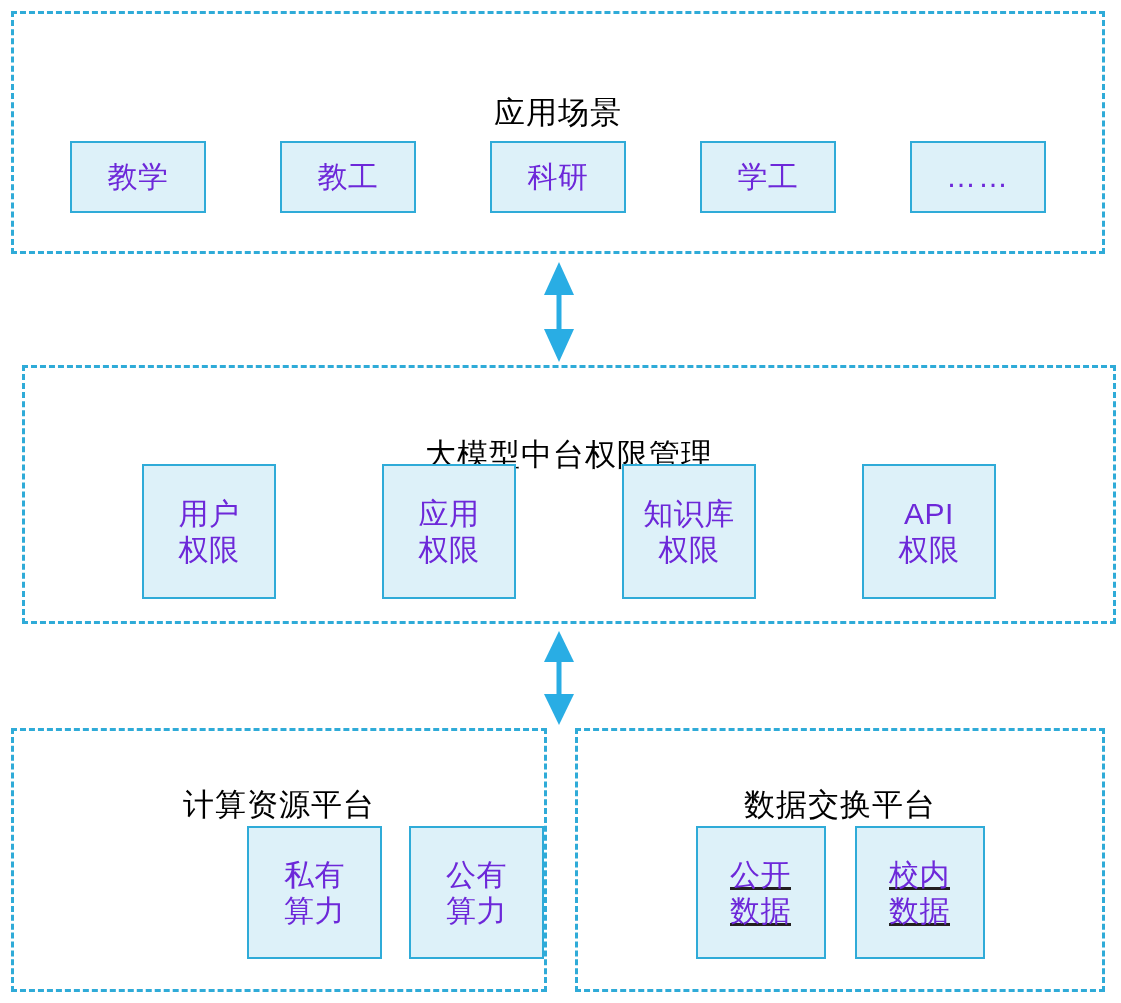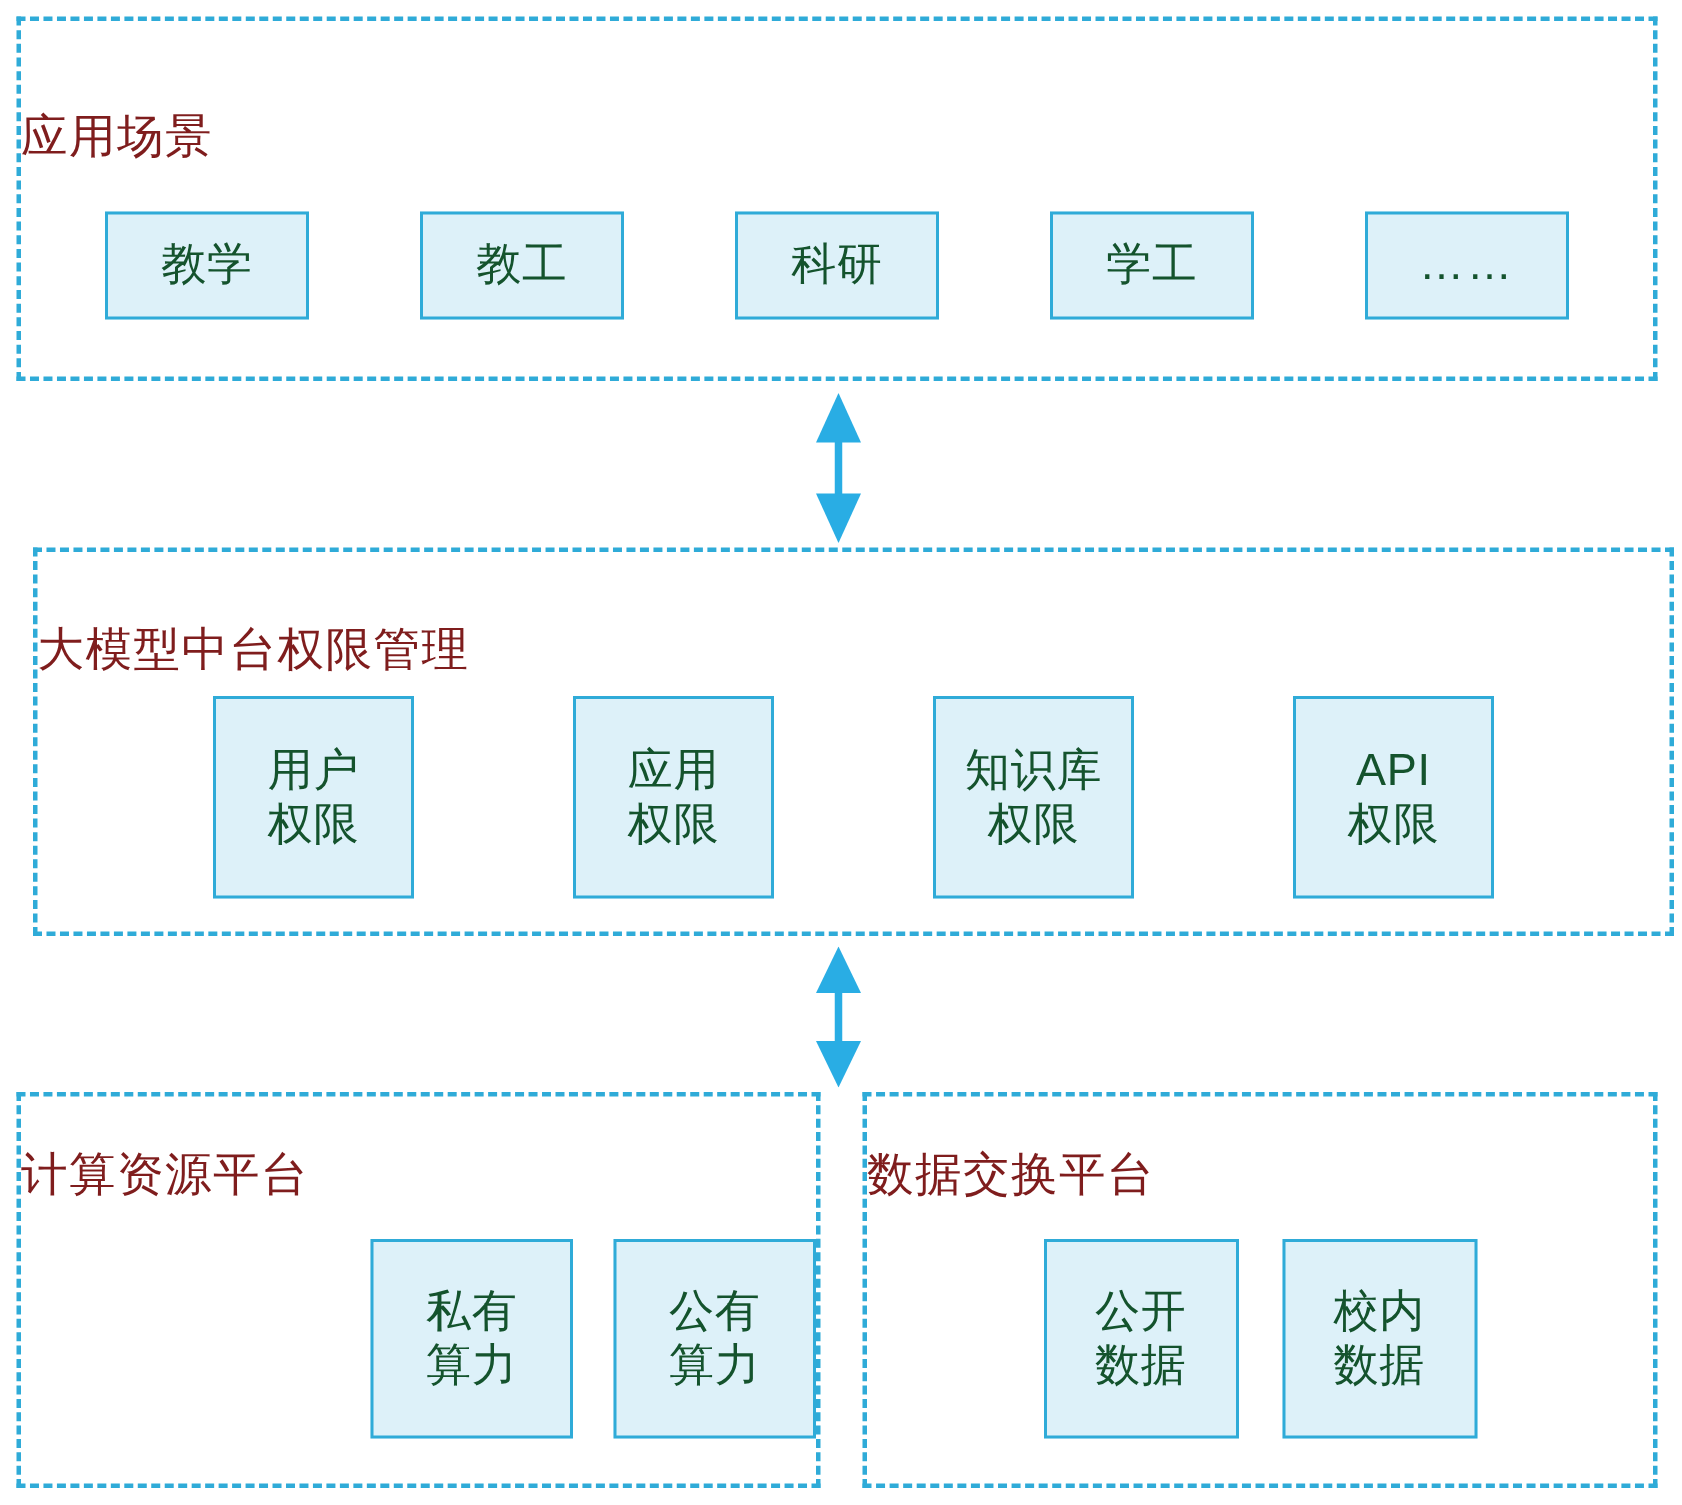--- a/index.html
+++ b/index.html
@@ -54,46 +54,48 @@
     top: 728px;
     width: 530px;
     height: 264px;
   }
 
   
   .section-title {
     position: absolute;
     left: 0;
     right: 0;
+    text-align: center;
     font-size: 31px;
     line-height: 1.2;
-    color: #7f1d1d;
+    color: #000000;
     letter-spacing: 1px;
     white-space: nowrap;
+    margin-top: 22px;
   }
   #panel-scenario .section-title { top: 58px; }
   #panel-platform .section-title { top: 46px; }
   #panel-compute .section-title { top: 33px; }
   #panel-data .section-title { top: 33px; }
 
   
   .node-row {
     position: absolute;
     display: flex;
     align-items: flex-start;
   }
   .node {
     box-sizing: border-box;
     background: #ddf1f9;
     border: 2px solid #2fabd8;
     display: flex;
     align-items: center;
     justify-content: center;
     text-align: center;
-    color: #14532d;
+    color: #6d28d9;
     font-size: 30px;
     line-height: 1.18;
     letter-spacing: 0.5px;
     white-space: pre-line;
   }
 
   
   #scenario-row {
     left: 0;
     right: 0;
@@ -132,20 +134,21 @@
     height: 133px;
   }
 
   
   #data-row {
     left: 0;
     right: 0;
     top: 95px;
     justify-content: center;
     gap: 29px;
+    text-decoration: underline;
   }
   #data-row .node {
     width: 130px;
     height: 133px;
   }
   #data-row .node.wide {
     width: 134px;
   }
 
   .node.ellipsis {

